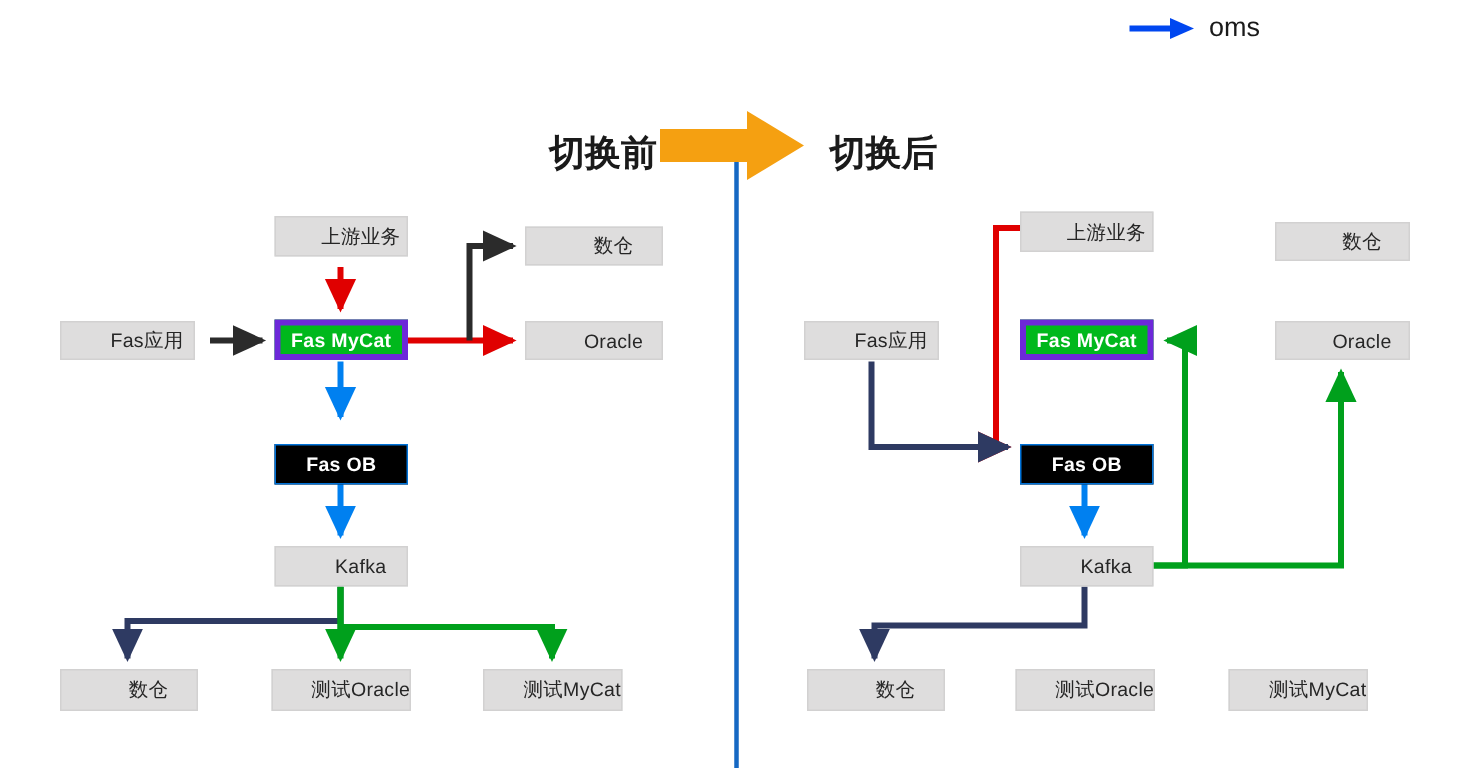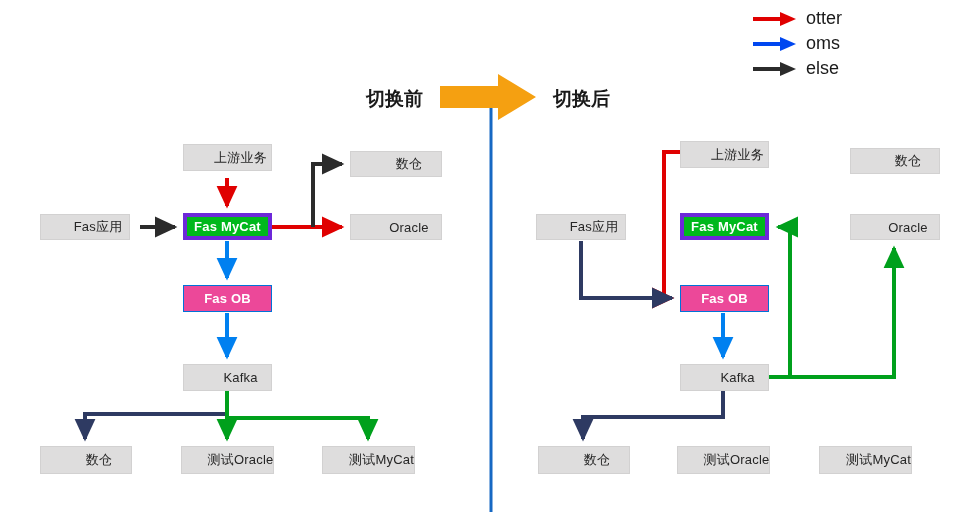--- a/index.html
+++ b/index.html
@@ -34,36 +34,37 @@
     border: 1px solid #d2d1d1;
     padding-left: 26px;
   }
   .node.green {
     background: #00b81c;
     color: #ffffff;
     font-weight: bold;
     border: 4px solid #6d28d9;
   }
   .node.blue {
-    background: #ec4899;
+    background: #000000;
     color: #ffffff;
     font-weight: bold;
     border: 1px solid #0072d8;
+    margin-top: 11px;
   }
   svg.edges {
     position: absolute;
     left: 0;
     top: 0;
     width: 974px;
     height: 512px;
     z-index: 2;
   }
   .phase-label {
     position: absolute;
-    font-size: 19px;
+    font-size: 24px;
     font-weight: bold;
     color: #1a1a1a;
     white-space: nowrap;
     z-index: 6;
   }
   .legend {
     position: absolute;
     left: 752px;
     top: 6px;
     z-index: 6;
@@ -153,40 +154,26 @@
 
   <div class="phase-label" style="left:366px; top:86px;">切换前</div>
   <div class="phase-label" style="left:553px; top:86px;">切换后</div>
 
   <svg style="position:absolute; left:440px; top:72px; width:100px; height:50px; z-index:7;" viewBox="0 0 100 50">
     <path d="M0,14 L58,14 L58,2 L96,25 L58,48 L58,36 L0,36 Z" fill="#f5a011"></path>
   </svg>
 
   <div class="legend">
 
-    <div class="legend-row">
-      <svg class="legend-swatch" viewBox="0 0 46 18">
-        <path d="M1,9 L30,9" stroke="#e00000" stroke-width="4" fill="none"></path>
-        <path d="M28,2 L44,9 L28,16 Z" fill="#e00000"></path>
-      </svg>
-      <span class="legend-label">otter</span>
-    </div>
 
     <div class="legend-row">
       <svg class="legend-swatch" viewBox="0 0 46 18">
         <path d="M1,9 L30,9" stroke="#0047f0" stroke-width="4" fill="none"></path>
         <path d="M28,2 L44,9 L28,16 Z" fill="#0047f0"></path>
       </svg>
       <span class="legend-label">oms</span>
     </div>
 
 
-    <div class="legend-row">
-      <svg class="legend-swatch" viewBox="0 0 46 18">
-        <path d="M1,9 L30,9" stroke="#2b2b2b" stroke-width="4" fill="none"></path>
-        <path d="M28,2 L44,9 L28,16 Z" fill="#2b2b2b"></path>
-      </svg>
-      <span class="legend-label">else</span>
-    </div>
 
   </div>
 
 </div>
 
 </body></html>

